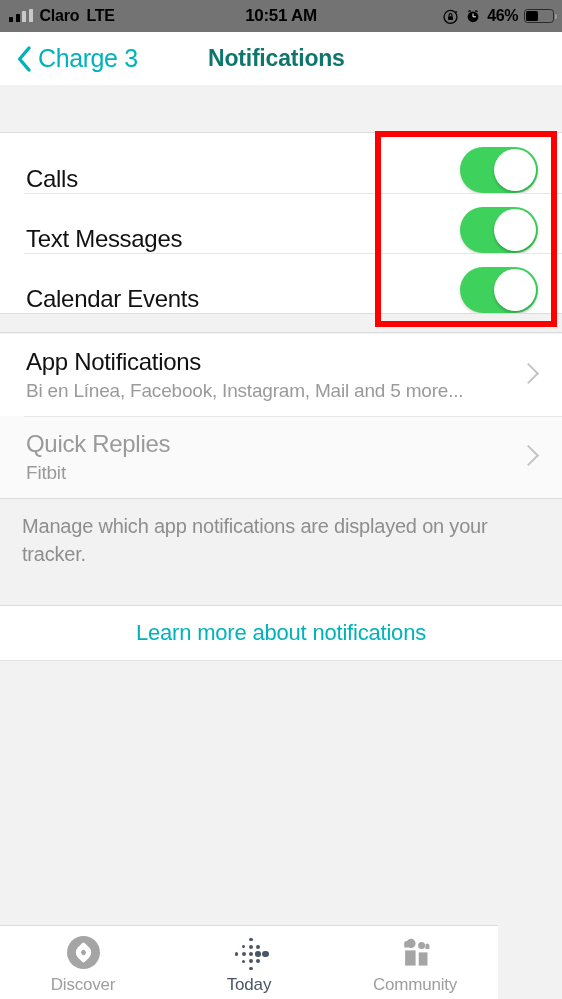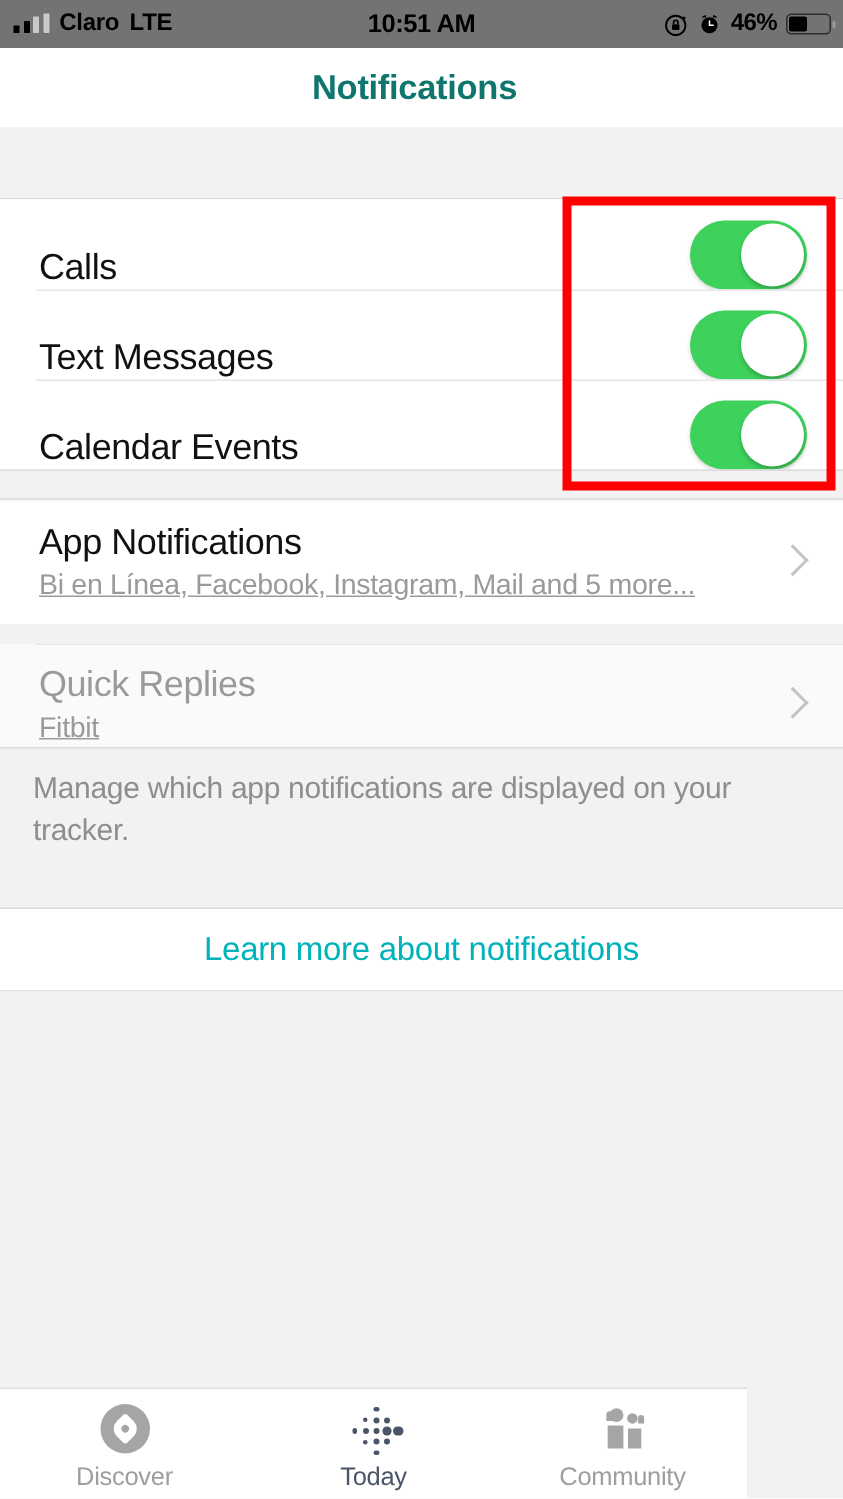--- a/index.html
+++ b/index.html
@@ -204,21 +204,21 @@
   }
   .row-link {
     position: relative;
     height: 82px;
     display: flex;
     align-items: center;
     padding: 0 20px 0 26px;
     background: #ffffff;
     cursor: pointer;
   }
-  .row-link.disabled { background: #fafafa; margin-top: 13px; }
+  .row-link.disabled { background: #fafafa; }
   .row-link + .row-link::before {
     content: "";
     position: absolute;
     top: 0; left: 24px; right: 0;
     height: 1px;
     background: #e6e6e6;
   }
   .row-link-texts {
     flex: 1;
     display: flex;
@@ -232,21 +232,20 @@
     color: #111;
     letter-spacing: -0.3px;
   }
   .row-link.disabled .row-link-title { color: #9a9a9a; }
   .row-link-sub {
     font-size: 19px;
     color: #9a9a9a;
     letter-spacing: -0.2px;
     white-space: nowrap;
     overflow: hidden;
-    text-decoration: underline;
   }
   .chev {
     flex: none;
     width: 16px; height: 28px;
     position: relative;
     margin-right: 6px;
   }
   .chev::before {
     content: "";
     position: absolute;
@@ -422,20 +421,28 @@
         </svg>
       </span>
       <span class="sb-pct">46%</span>
       <span class="battery">
           <span></span>
         </span>
     </div>
   </div>
 
   <div class="nav-bar">
+    <div class="nav-back">
+      <span>
+        <svg class="icon-svg" width="16" height="28" viewBox="0 0 16 28">
+          <path d="M13 3 L3.6 14 L13 25" fill="none" stroke="#00B3BA" stroke-width="3.4" stroke-linecap="round" stroke-linejoin="round"></path>
+        </svg>
+      </span>
+      <span class="nav-back-label" style="color: rgb(0, 179, 186);">Charge 3</span>
+    </div>
     <div class="nav-title" style="color: #0f766e;">Notifications</div>
   </div>
 
   <div class="gap gap-top"></div>
 
   <div class="toggle-group">
 
     <div class="row-toggle">
       <span class="row-label">Calls</span>
       <span class="switch" style="background: rgb(62, 209, 92);">

